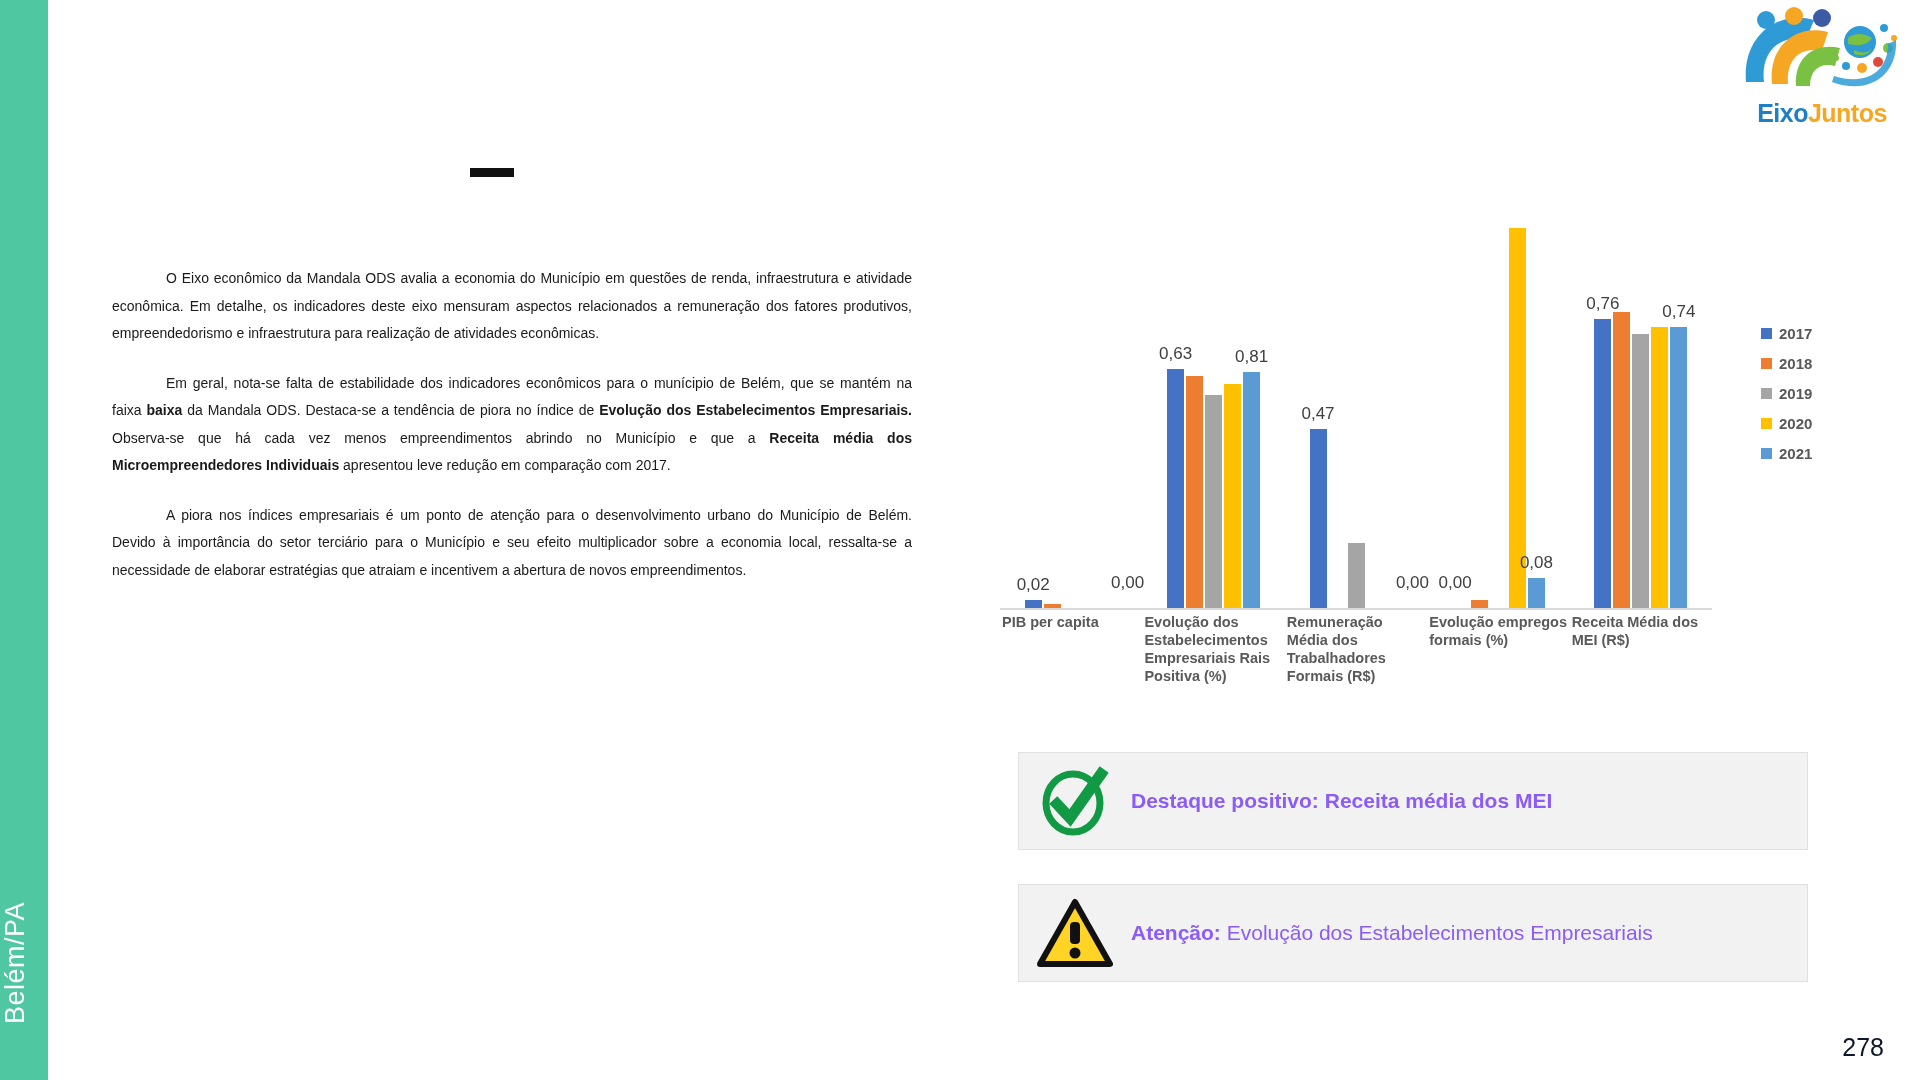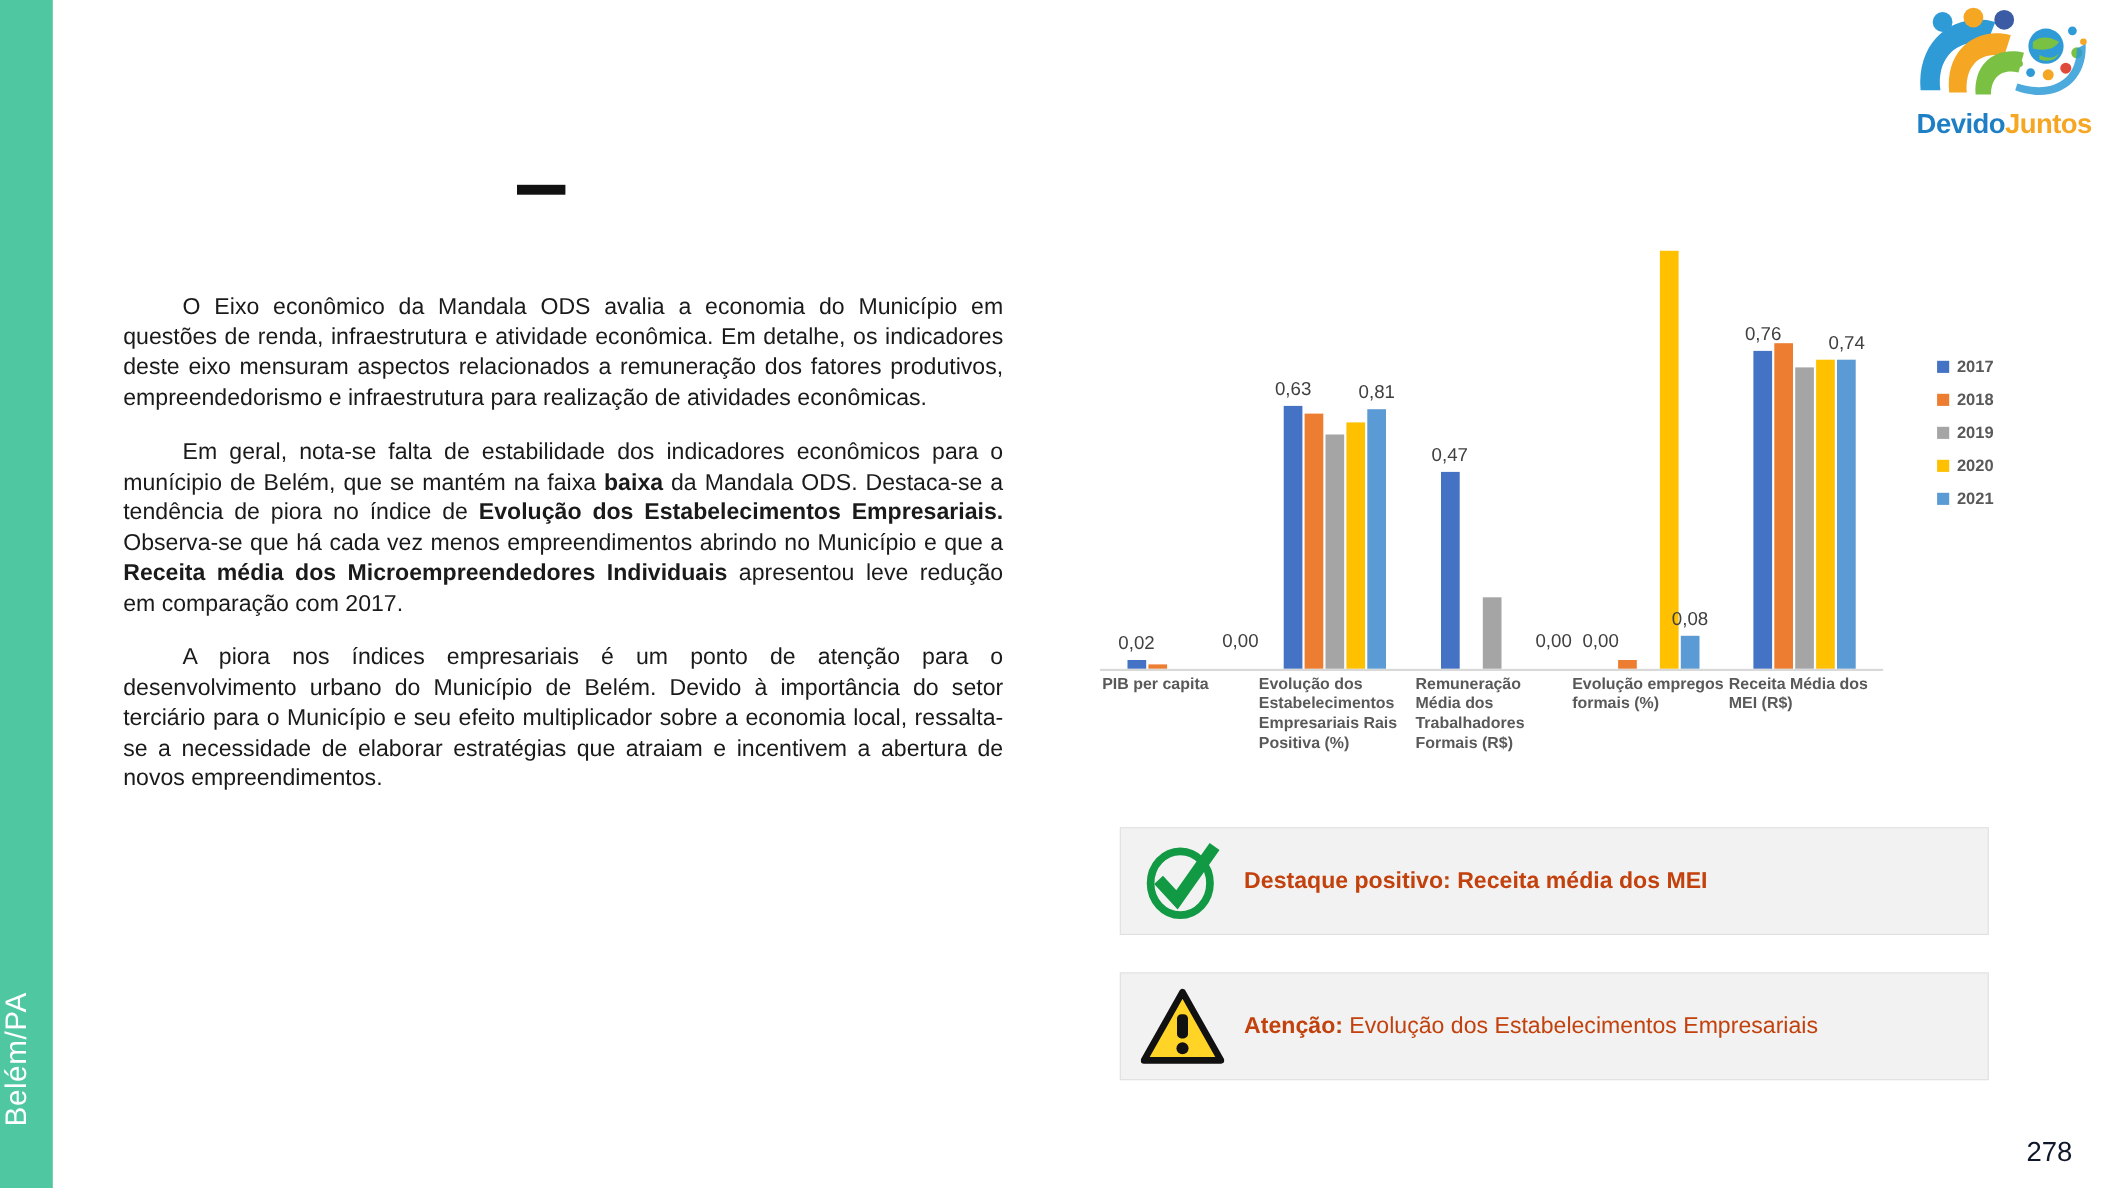--- a/index.html
+++ b/index.html
@@ -46,21 +46,21 @@
   
   .dash-rule {
     position: absolute; left: 470px; top: 168px;
     width: 44px; height: 9px; background: #111;
   }
 
   
   .text-col {
     position: absolute; left: 112px; top: 265px;
     width: 800px;
-    font-size: 21px;
+    font-size: 14px;
     line-height: 27.5px;
     color: #1a1a1a;
     text-align: justify;
   }
   .text-col p { text-indent: 54px; margin-bottom: 22px; }
   .text-col p:last-child { margin-bottom: 16px; }
   .text-col b { font-weight: 700; }
 
   
   .chart-area {
@@ -140,21 +140,21 @@
     border: 1px solid #e0e0e0;
     display: flex; align-items: center;
   }
   .callout-ok  { top: 752px; height: 98px; }
   .callout-warn{ top: 884px; height: 98px; }
   .callout-icon {
     width: 112px; flex: 0 0 112px;
     display: flex; align-items: center; justify-content: center;
   }
   .callout-text {
-    font-size: 21px; color: #c2410c;
+    font-size: 21px; color: #8b5cf6;
   }
   .callout-text b { font-weight: 700; }
 
   
   .page-num {
     position: absolute; right: 36px; bottom: 18px;
     font-size: 25px; color: #0f172a;
   }
 </style>
 </head>
@@ -180,21 +180,21 @@
       <circle cx="148" cy="24" r="4" fill="#2E9BD6"></circle>
       <circle cx="152" cy="44" r="5" fill="#7AC143"></circle>
       <circle cx="142" cy="58" r="5" fill="#E04A3A"></circle>
       <circle cx="126" cy="64" r="5" fill="#F5A623"></circle>
       <circle cx="110" cy="62" r="4" fill="#2E9BD6"></circle>
       <circle cx="100" cy="54" r="3" fill="#7AC143"></circle>
       <circle cx="158" cy="34" r="3" fill="#F5A623"></circle>
       <path d="M96 78 C 134 92, 162 70, 160 36 L 152 40 C 152 68, 130 82, 98 72 Z" fill="#2E9BD6" opacity=".85"></path>
     </svg>
     <div class="logo-word">
-      <span class="inova">Devido</span><span class="juntos">Juntos</span>
+      <span class="inova">Eixo</span><span class="juntos">Juntos</span>
     </div>
   </div>
 
   <div class="dash-rule"></div>
 
   <div class="text-col" id="text-col">
       <p><span>O Eixo econômico da Mandala ODS avalia a economia do Município em questões de renda, infraestrutura e atividade econômica. Em detalhe, os indicadores deste eixo mensuram aspectos relacionados a remuneração dos fatores produtivos, empreendedorismo e infraestrutura para realização de atividades econômicas.</span></p>
       <p><span>Em geral, nota-se falta de estabilidade dos indicadores econômicos para o munícipio de Belém, que se mantém na faixa </span><b>baixa</b><span> da Mandala ODS. Destaca-se a tendência de piora no índice de </span><b>Evolução dos Estabelecimentos Empresariais.</b><span> Observa-se que há cada vez menos empreendimentos abrindo no Município e que a </span><b>Receita média dos Microempreendedores Individuais</b><span> apresentou leve redução em comparação com 2017.</span></p>
       <p><span>A piora nos índices empresariais é um ponto de atenção para o desenvolvimento urbano do Município de Belém. Devido à importância do setor terciário para o Município e seu efeito multiplicador sobre a economia local, ressalta-se a necessidade de elaborar estratégias que atraiam e incentivem a abertura de novos empreendimentos.</span></p>
     </div>

